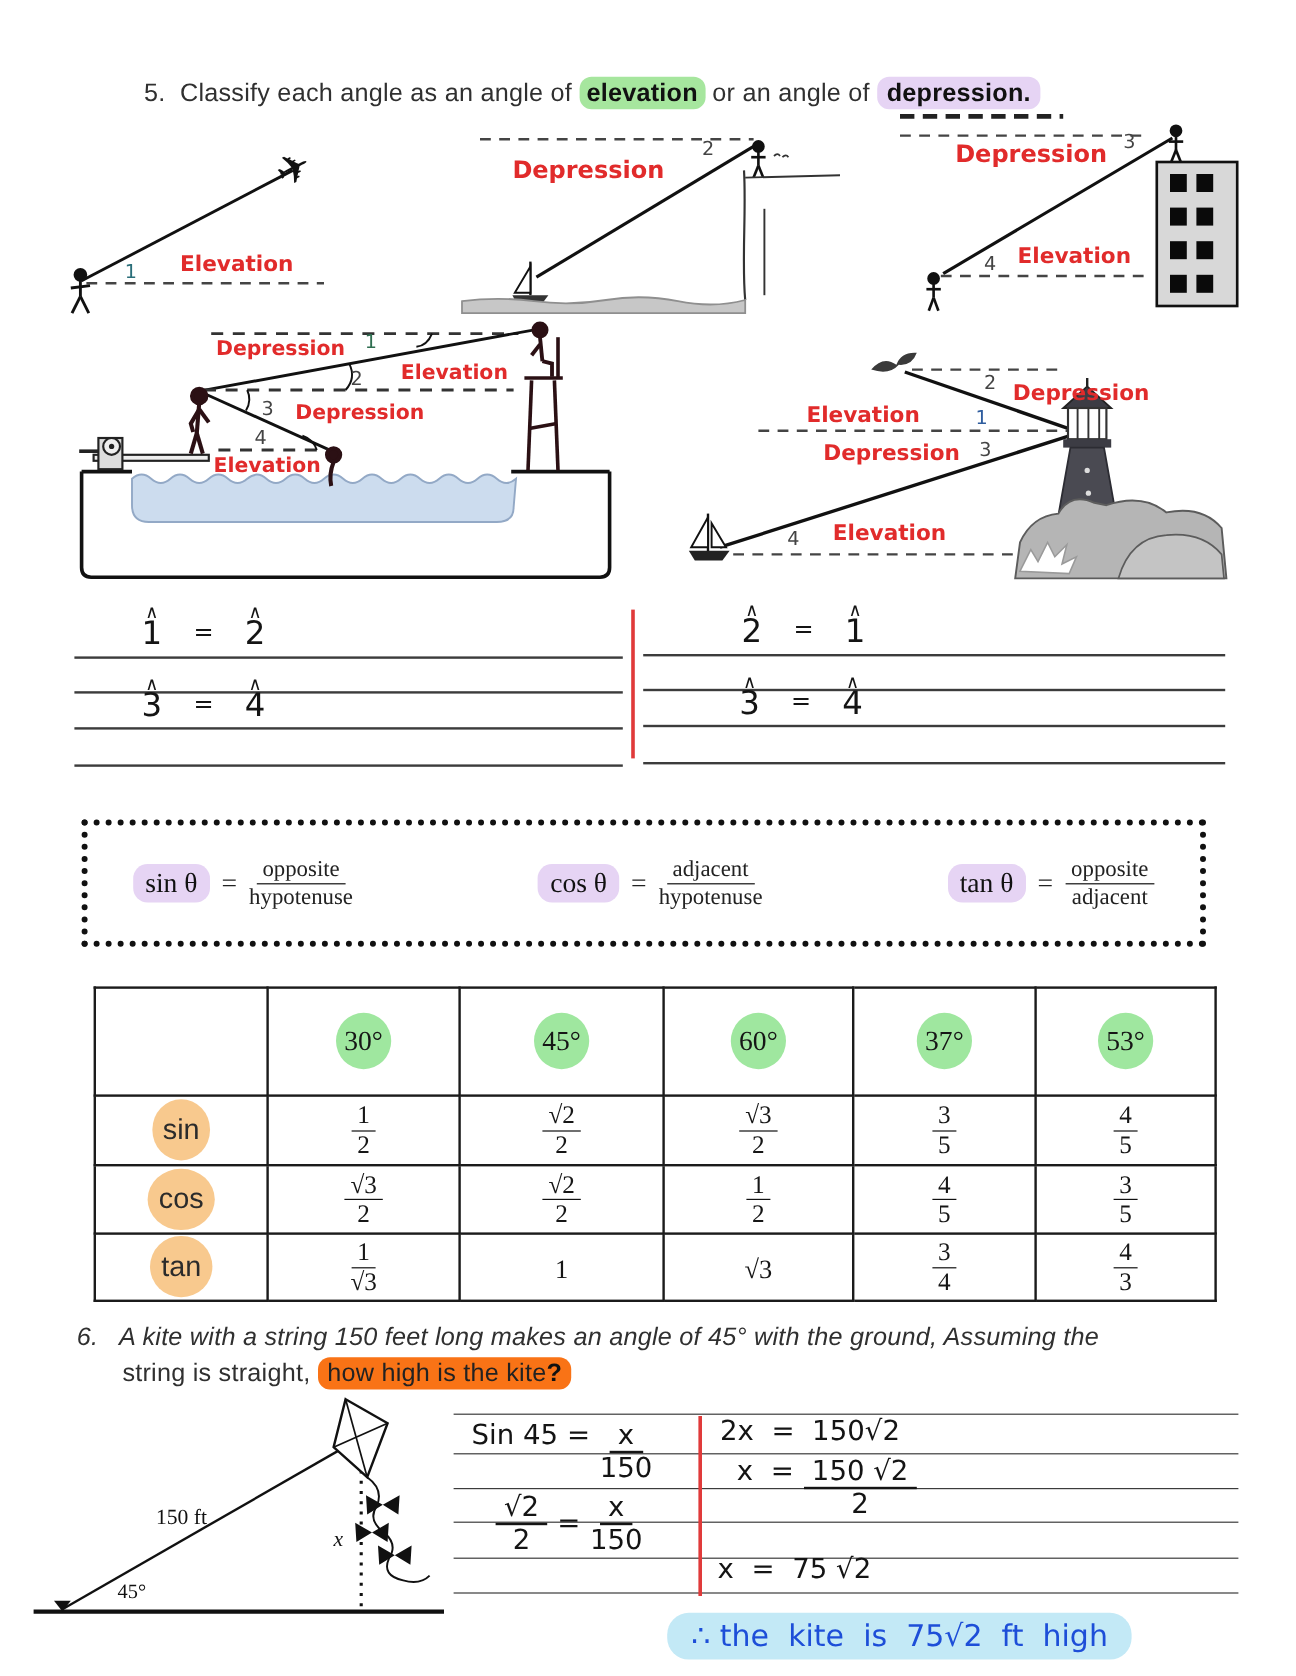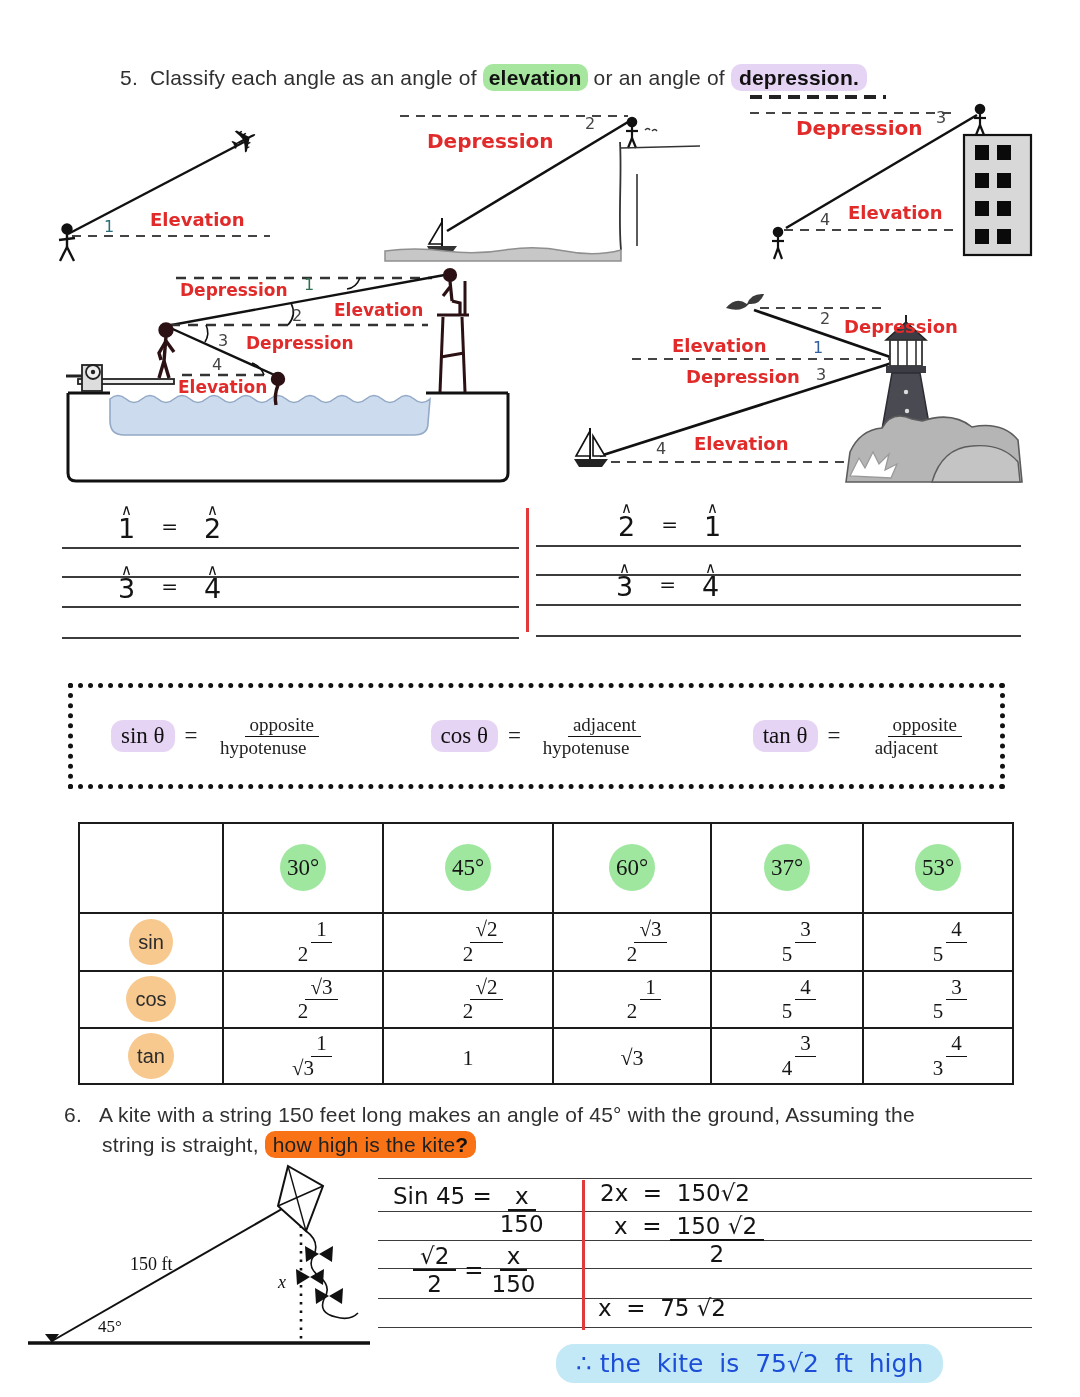--- a/index.html
+++ b/index.html
@@ -21,29 +21,29 @@
   .hatgrp .caret{font-size:15px;margin-bottom:-3px;}
   .hatgrp .digit{font-size:27px;}
   .eqsign{font-size:20px;padding-bottom:4px;}
   
   .formula-box{position:absolute;border:5px dotted #111;display:flex;align-items:center;
                justify-content:space-between;padding:0 38px;box-sizing:border-box;}
   .formula{display:flex;align-items:center;gap:10px;font-family:"Liberation Serif", serif;}
   .fn-pill{background:#e6d4f4;border-radius:12px;padding:3px 10px;font-size:23px;color:#111;}
   .feq{font-size:23px;}
   .frac{display:inline-flex;flex-direction:column;align-items:center;line-height:1.15;}
-  .frac .fnum{border-bottom:1.8px solid #111;padding:0 5px;margin-left:37px;}
+  .frac .fnum{border-bottom:1.8px solid #111;padding:0 5px;}
   .formula .frac{font-size:19px;}
   
   table.trig{position:absolute;border-collapse:collapse;table-layout:fixed;}
   table.trig td{border:2.2px solid #1b1b1b;text-align:center;vertical-align:middle;}
   .serifval{font-family:"Liberation Serif", serif;font-size:22px;color:#161616;}
   .hl-green-blob{background:#9fe79f;border-radius:50%;padding:11px 7px;
                  font-family:"Liberation Serif", serif;font-size:23px;color:#161616;}
-  .hl-orange-blob{background:#f8c98e;border-radius:50%;padding:12px 9px;font-size:20px;color:#2b2b2b;text-align:center;}
+  .hl-orange-blob{background:#f8c98e;border-radius:50%;padding:12px 9px;font-size:24px;color:#2b2b2b;text-align:center;}
   td.vtop{vertical-align:top;padding-top:5px;}
   table.trig .frac{font-size:21px;line-height:1.1;}
   
   .hw{position:absolute;font-family:"DejaVu Sans", sans-serif;font-size:23px;color:#141414;
       white-space:pre;display:flex;align-items:flex-start;gap:8px;}
   .hw.mid{align-items:center;}
   .sfrac{display:inline-flex;flex-direction:column;align-items:center;line-height:1.15;}
   .sfrac .snum{border-bottom:2.4px solid #141414;padding:0 7px;}
   .final-pill{position:absolute;background:#c3e9f6;border-radius:18px;padding:5px 20px;
               font-family:"DejaVu Sans", sans-serif;font-size:25px;color:#1d4ed8;white-space:pre;}
@@ -395,21 +395,21 @@
               <span class="fden">4</span>
             </span></td>
       <td><span class="frac serifval">
               <span class="fnum">4</span>
               <span class="fden">3</span>
             </span></td>
     </tr>
   </tbody>
     </table>
 
-  <div class="qtitle" style="left:64px;top:1103px;"><span>6.</span>   <span>A kite with a string 150 feet long makes an angle of 45° with the ground, Assuming the</span></div>
+  <div class="qtitle" style="left:64px;top:1103px;font-style:italic;"><span>6.</span>   <span>A kite with a string 150 feet long makes an angle of 45° with the ground, Assuming the</span></div>
   <div class="qtitle" style="left:102px;top:1133px;"><span>string is straight, </span><span class="hl-purple-soft"><span>how high is the kite</span><span class="bold">?</span></span></div>
 
   <svg style="left:20px;top:1160px;" width="360" height="228" viewBox="0 0 360 228">
     <line x1="8" y1="183" x2="350" y2="183" stroke="#111" stroke-width="3.5"></line>
     <path d="M25,174 L39,174 L32,183 Z" fill="#111"></path>
     <line x1="32" y1="181" x2="281" y2="38" stroke="#111" stroke-width="2"></line>
     <line x1="281" y1="40" x2="281" y2="182" stroke="#111" stroke-width="2.6" stroke-dasharray="2.5 6"></line>
     <g>
       <path d="M268,6 L303,26 L286,71 L258,46 Z" fill="#fff" stroke="#111" stroke-width="2"></path>
       <line x1="258" y1="46" x2="303" y2="26" stroke="#111" stroke-width="1.4"></line>

